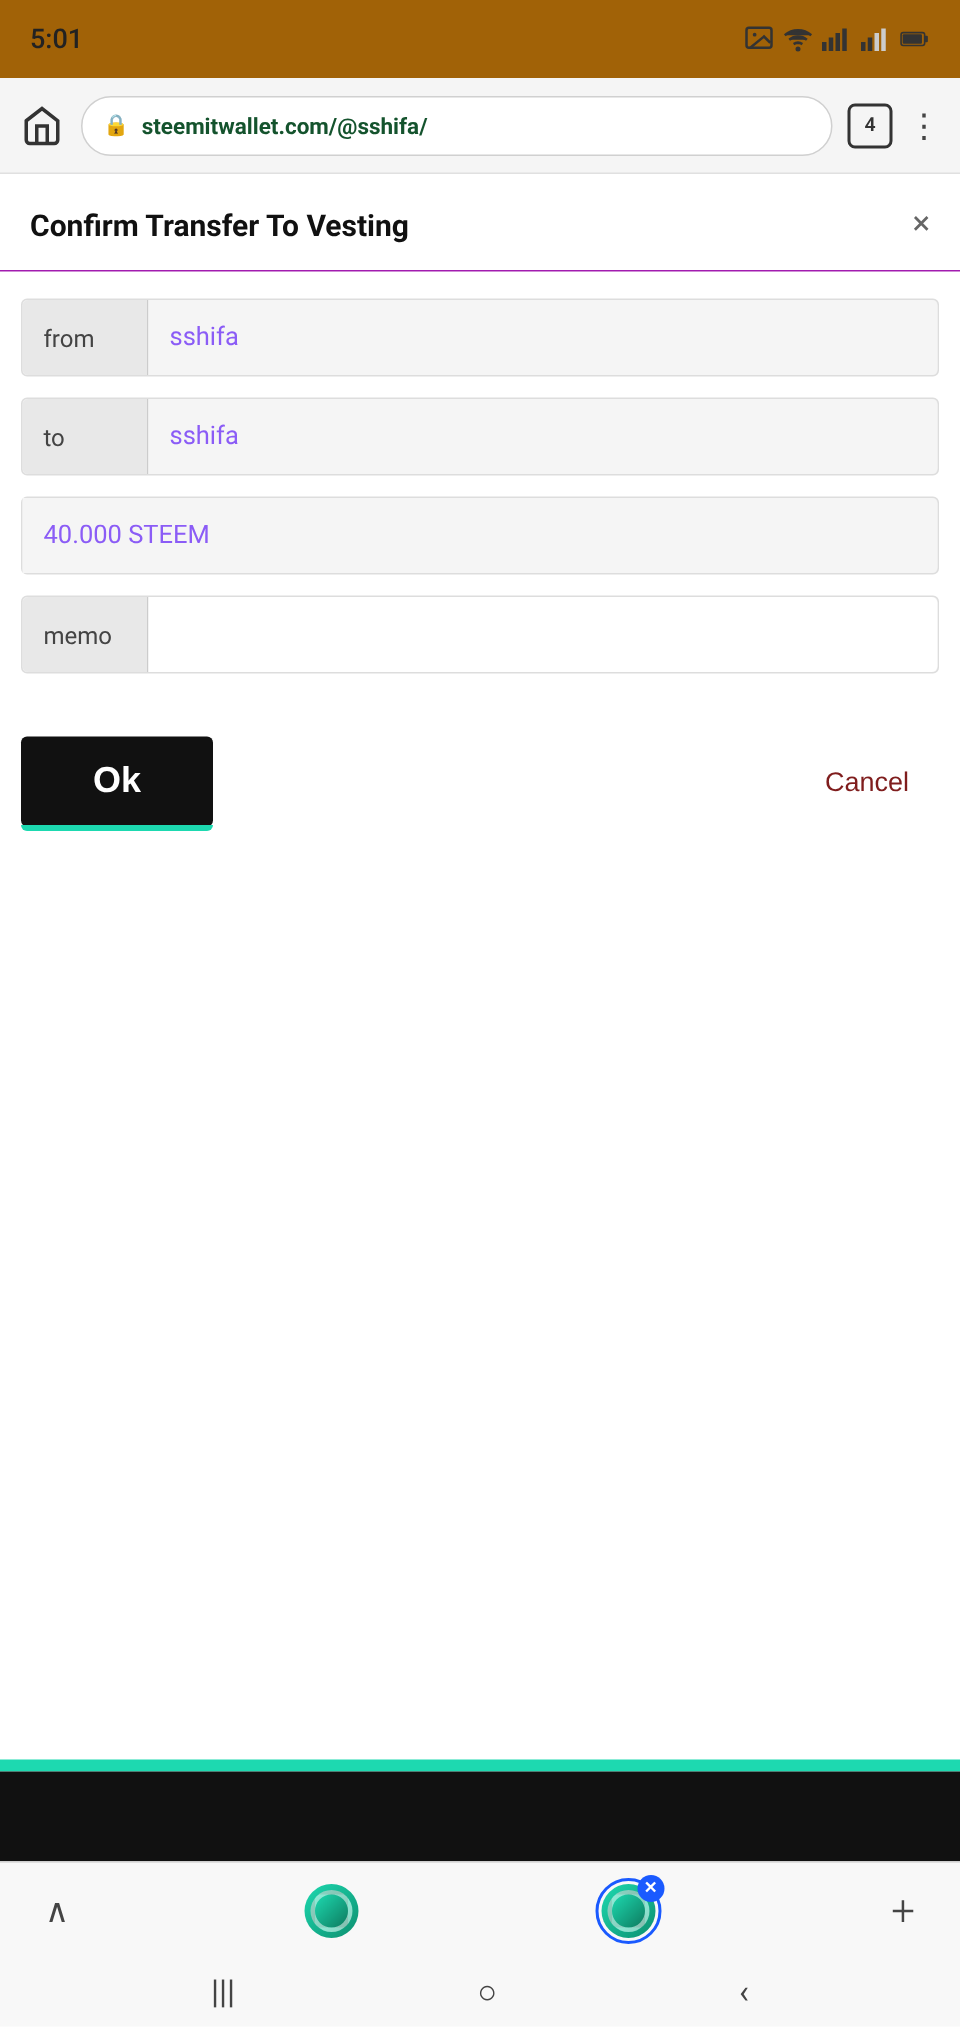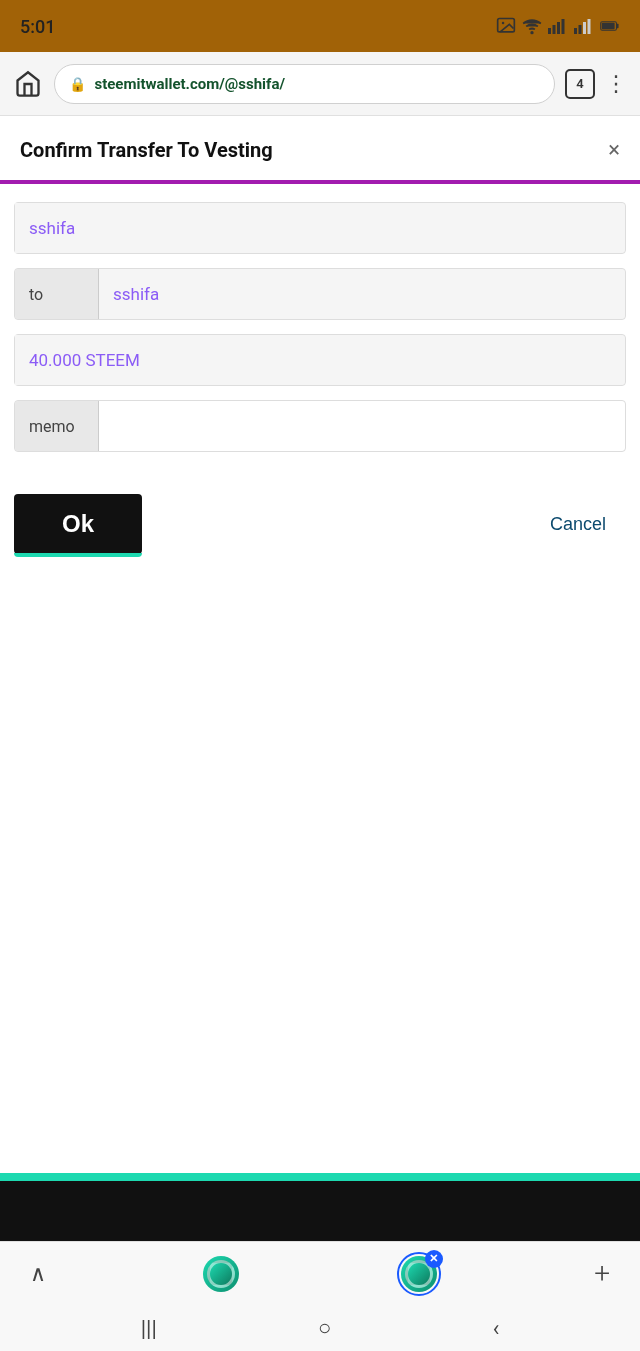--- a/index.html
+++ b/index.html
@@ -100,21 +100,21 @@
       background: #ffffff;
       border: none;
       padding: 0;
       margin: 0;
     }
     .dialog-header {
       display: flex;
       align-items: center;
       justify-content: space-between;
       padding: 22px 20px 18px 20px;
-      border-bottom: 4px solid #a21caf;
+      border-bottom: 1px solid #a21caf;
     }
     .dialog-title {
       font-size: 20px;
       font-weight: 700;
       color: #111;
     }
     .close-x {
       font-size: 22px;
       color: #666;
       cursor: pointer;
@@ -183,21 +183,21 @@
       left: 0;
       right: 0;
       height: 4px;
       background: #1dd9b0;
       border-radius: 0 0 4px 4px;
     }
     .cancel-button {
       background: transparent;
       border: none;
       font-size: 18px;
-      color: #0c4a6e;
+      color: #7f1d1d;
       cursor: pointer;
       padding: 16px 20px;
     }
 
     
     .page-content {
       min-height: 500px;
       background: #ffffff;
     }
 
@@ -364,20 +364,21 @@
 
 <div class="dialog">
   <div class="dialog-header">
     <span class="dialog-title">Confirm Transfer To Vesting</span>
     <span class="close-x">×</span>
   </div>
 
   <div class="dialog-body">
 
     <div class="field-row">
+      <div class="field-label">from</div>
       <div class="field-value">sshifa</div>
     </div>
 
     <div class="field-row">
       <div class="field-label">to</div>
       <div class="field-value">sshifa</div>
     </div>
 
     <div class="field-row">
       <div class="field-value">40.000 STEEM</div>

